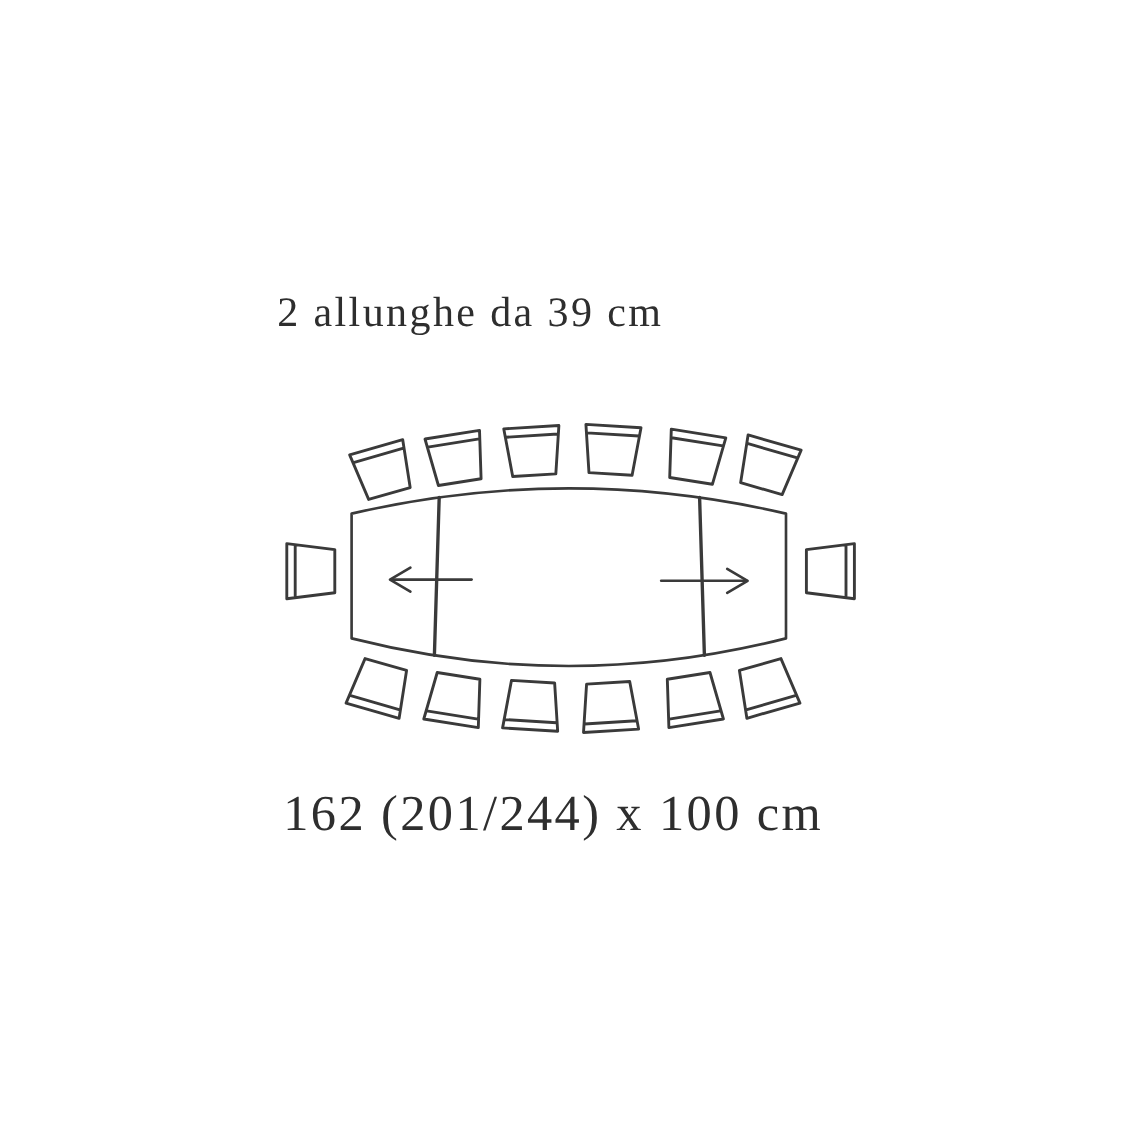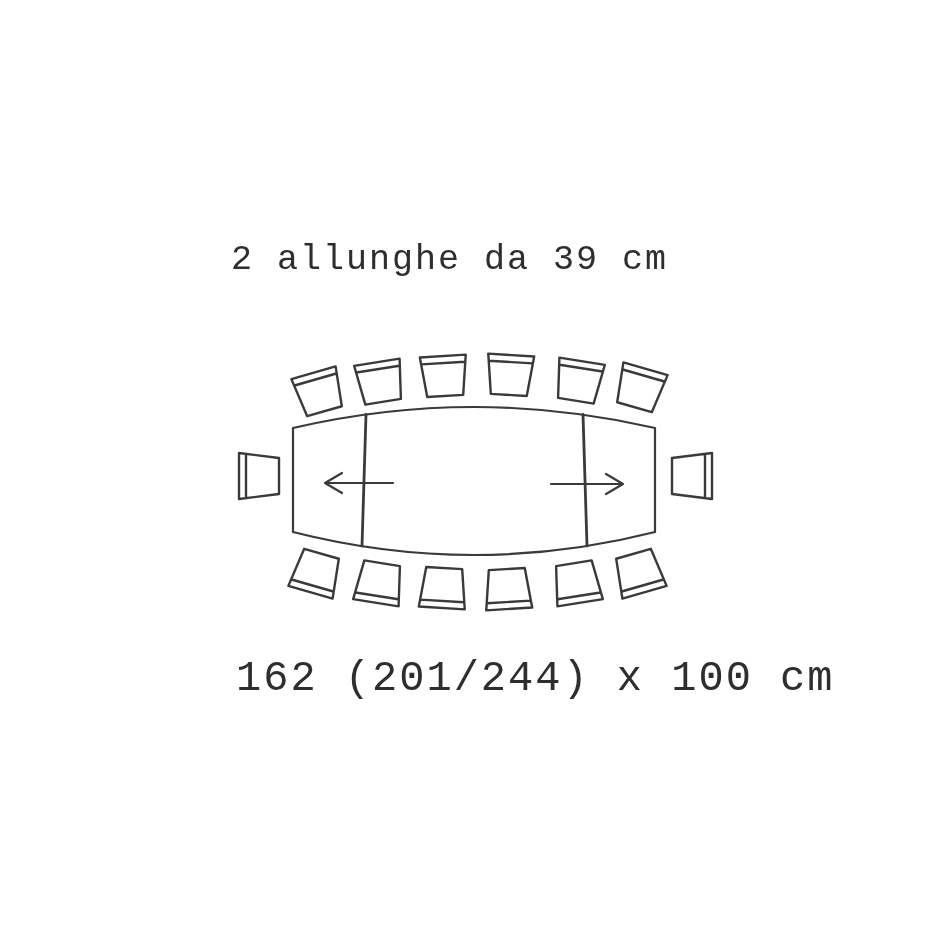--- a/index.html
+++ b/index.html
@@ -6,21 +6,21 @@
     margin: 0;
     padding: 0;
     background: #ffffff;
   }
   .canvas {
     position: relative;
     width: 950px;
     height: 765px;
     background: #ffffff;
     overflow: hidden;
-    font-family: Liberation Mono, monospace;
+    font-family: Liberation Serif, serif;
   }
   .annotation-top {
     position: absolute;
     left: 231px;
     top: 243px;
     color: #2e2e2e;
     font-size: 35px;
     line-height: 35px;
     font-weight: 300;
     letter-spacing: 2px;

